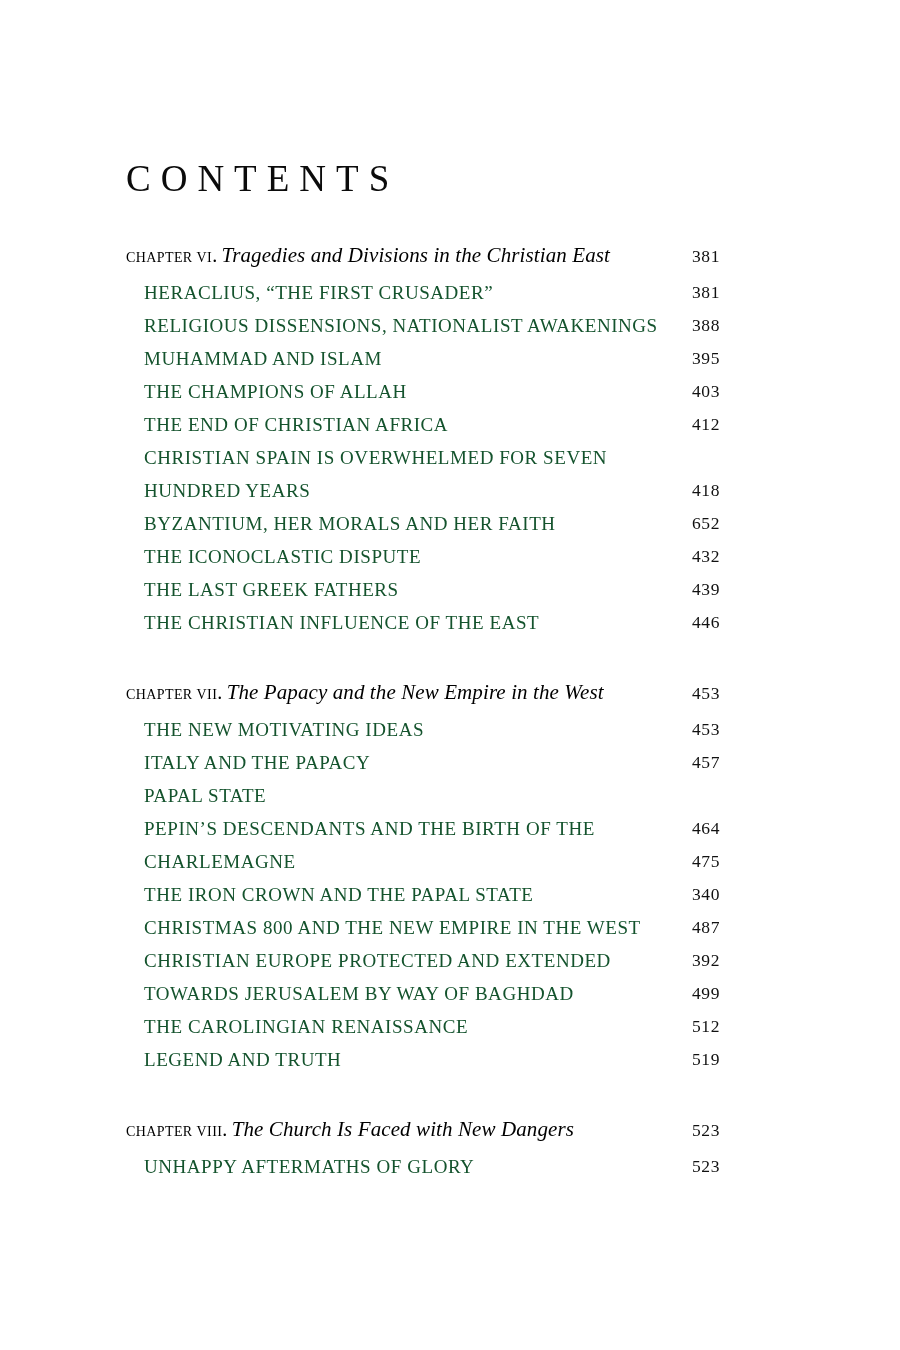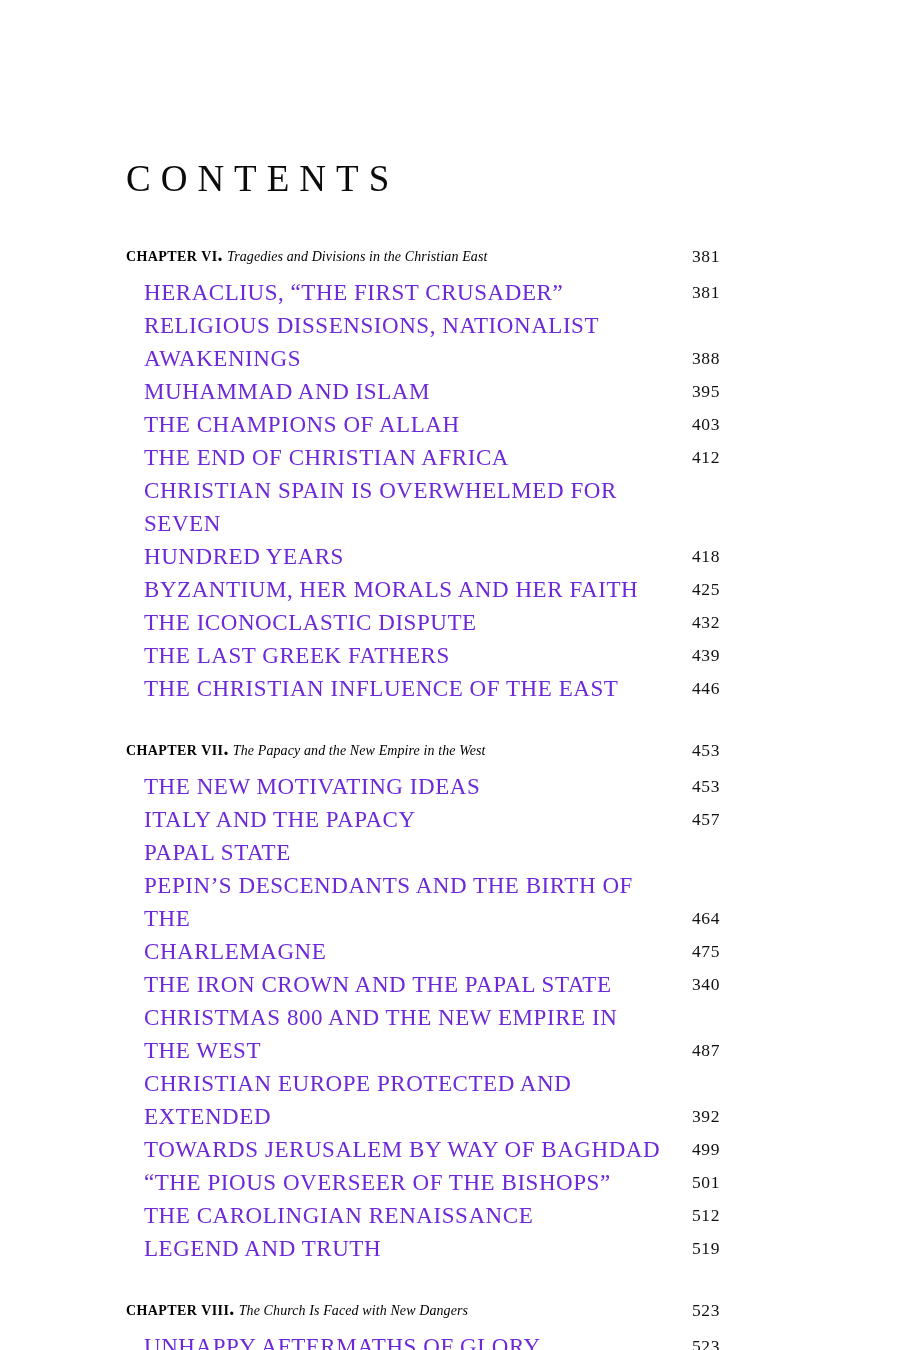--- a/index.html
+++ b/index.html
@@ -42,40 +42,39 @@
     left: 126px;
     top: 243px;
     width: 648px;
   }
 
   
   .chapter-group {
     margin-bottom: 0;
   }
   .chapter-group + .chapter-group {
-    margin-top: 32px;
+    margin-top: 41px;
   }
 
   
   .chapter-row {
     position: relative;
     display: block;
     height: 33px;
     white-space: nowrap;
   }
   .chapter-label {
     font-size: 20px;
     font-variant: small-caps;
     text-transform: lowercase;
     letter-spacing: 0.4px;
     color: #000;
-    font-weight: bold;
   }
   .chapter-title {
-    font-size: 14px;
+    font-size: 21px;
     font-style: italic;
     letter-spacing: 0.1px;
     color: #000;
   }
   .chapter-page {
     position: absolute;
     left: 566px;
     top: 3px;
     font-size: 17.5px;
     letter-spacing: 0.6px;
@@ -83,24 +82,24 @@
   }
 
   
   .entry {
     position: relative;
     margin-left: 18px;
     min-height: 33px;
     width: 630px;
   }
   .entry-text {
-    font-size: 23px;
+    font-size: 19px;
     letter-spacing: 0.55px;
     line-height: 33px;
-    color: #6d28d9;
+    color: #14532d;
     display: block;
     max-width: 520px;
   }
   .entry-page {
     position: absolute;
     left: 548px;
     bottom: 0;
     font-size: 17.5px;
     line-height: 33px;
     letter-spacing: 0.6px;
@@ -138,21 +137,21 @@
           <span class="entry-text">THE END OF CHRISTIAN AFRICA</span>
           <span class="entry-page">412</span>
         </div>
         <div class="entry wrapped">
           <span class="entry-text">CHRISTIAN SPAIN IS OVERWHELMED FOR SEVEN</span>
           <span class="entry-text cont">HUNDRED YEARS</span>
           <span class="entry-page">418</span>
         </div>
         <div class="entry">
           <span class="entry-text">BYZANTIUM, HER MORALS AND HER FAITH</span>
-          <span class="entry-page">425</span>
+          <span class="entry-page">652</span>
         </div>
         <div class="entry">
           <span class="entry-text">THE ICONOCLASTIC DISPUTE</span>
           <span class="entry-page">432</span>
         </div>
         <div class="entry">
           <span class="entry-text">THE LAST GREEK FATHERS</span>
           <span class="entry-page">439</span>
         </div>
         <div class="entry">
@@ -189,24 +188,20 @@
         </div>
         <div class="entry">
           <span class="entry-text">CHRISTIAN EUROPE PROTECTED AND EXTENDED</span>
           <span class="entry-page">392</span>
         </div>
         <div class="entry">
           <span class="entry-text">TOWARDS JERUSALEM BY WAY OF BAGHDAD</span>
           <span class="entry-page">499</span>
         </div>
         <div class="entry">
-          <span class="entry-text">“THE PIOUS OVERSEER OF THE BISHOPS”</span>
-          <span class="entry-page">501</span>
-        </div>
-        <div class="entry">
           <span class="entry-text">THE CAROLINGIAN RENAISSANCE</span>
           <span class="entry-page">512</span>
         </div>
         <div class="entry">
           <span class="entry-text">LEGEND AND TRUTH</span>
           <span class="entry-page">519</span>
         </div>
       </div>
       <div class="chapter-group">
         <div class="chapter-row"><span class="chapter-label">Chapter</span> <span class="chapter-label numeral">VIII.</span> <span class="chapter-title">The Church Is Faced with New Dangers</span><span class="chapter-page">523</span></div>

